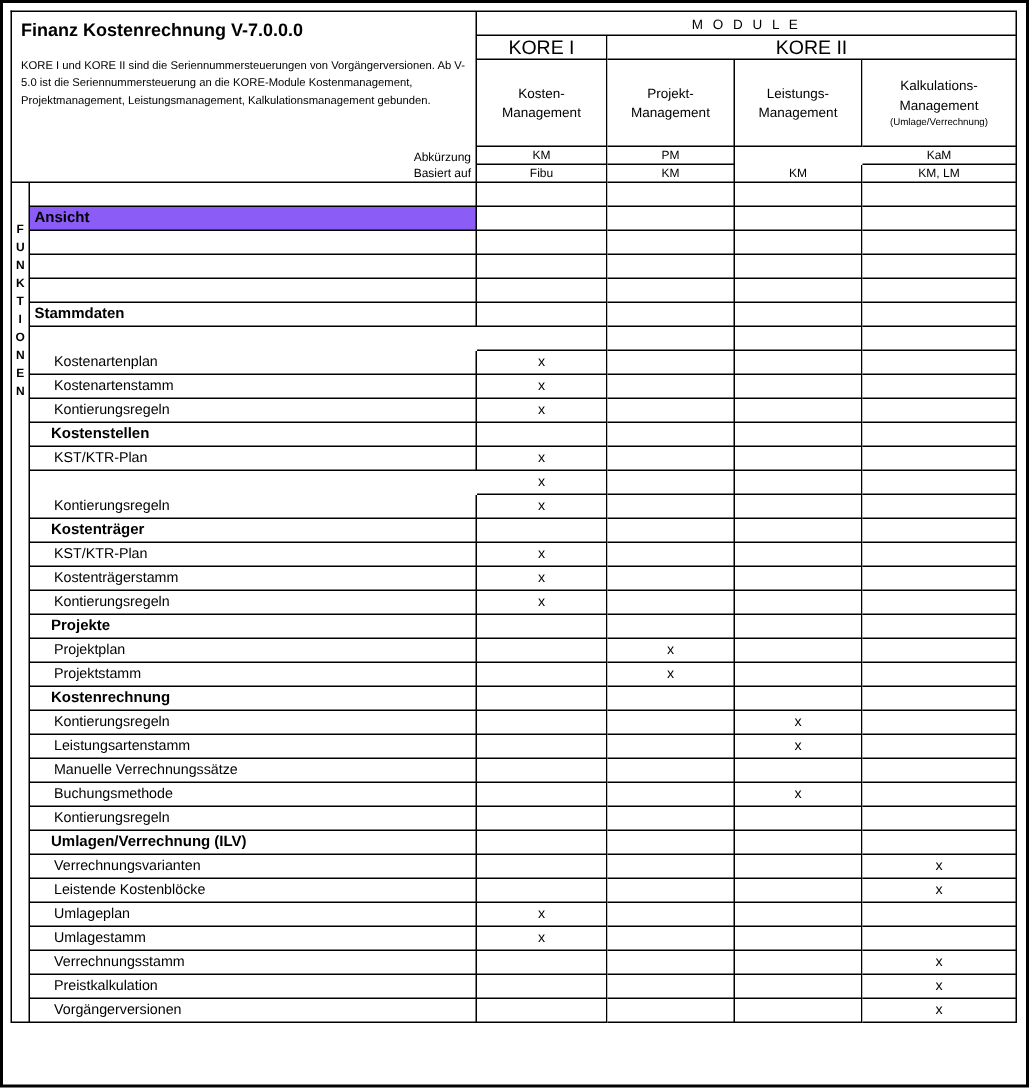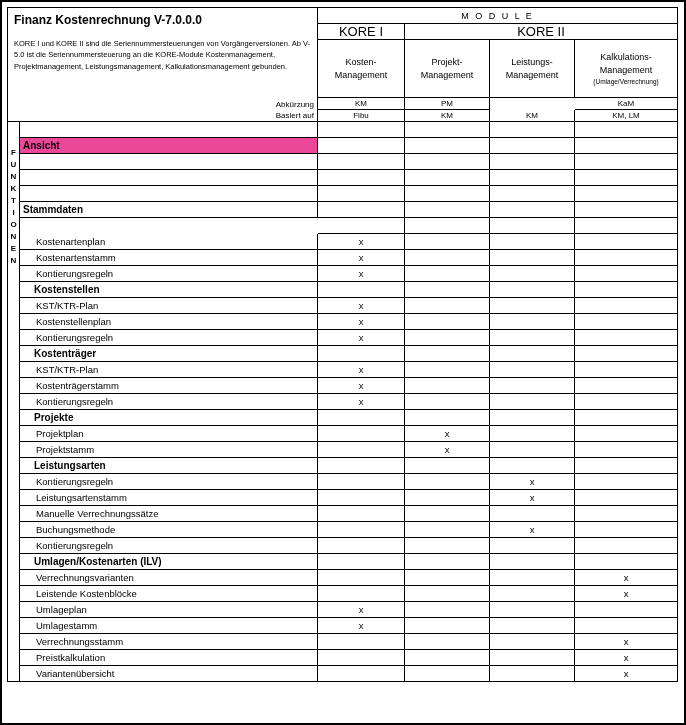--- a/index.html
+++ b/index.html
@@ -20,21 +20,21 @@
   .colnote{font-size:6.5px}
   .hdr-label{display:flex;align-items:center;justify-content:flex-end;font-size:8px;padding-right:3px}
   .abbr-label{border-bottom:none}
   .val{display:flex;align-items:center;justify-content:center;font-size:8px}
   .strip{display:flex;justify-content:center;align-items:flex-start;padding-top:26px}
   .vtext{writing-mode:vertical-lr;text-orientation:upright;font-size:8px;font-weight:bold;letter-spacing:3px}
   .rowlabel{display:flex;align-items:center;font-size:9.5px;white-space:nowrap}
   .rowlabel.section{font-weight:bold;font-size:10px;padding-left:3px}
   .rowlabel.subsection{font-weight:bold;font-size:10px;padding-left:14px}
   .rowlabel.item{padding-left:16px}
-  .rowlabel.view{font-weight:bold;font-size:10px;padding-left:3px;background:#ec4899}
+  .rowlabel.view{font-weight:bold;font-size:10px;padding-left:3px;background:#8b5cf6}
   .mark{display:flex;align-items:center;justify-content:center;font-size:9.5px}
 </style>
 </head>
 <body>
 
 <div class="page">
   <div class="sheet" id="sheet">
 
     <div class="cell title-cell" style="grid-column:1/3;grid-row:1/4;">
       <div class="title">Finanz Kostenrechnung V-7.0.0.0</div>
@@ -137,21 +137,20 @@
       <div class="cell rowlabel subsection" style="grid-area: 16 / 2;">Kostenstellen</div>
       <div class="cell mark" style="grid-area: 16 / 3;"></div>
       <div class="cell mark" style="grid-area: 16 / 4;"></div>
       <div class="cell mark" style="grid-area: 16 / 5;"></div>
       <div class="cell mark" style="grid-area: 16 / 6;"></div>
       <div class="cell rowlabel item" style="grid-area: 17 / 2;">KST/KTR-Plan</div>
       <div class="cell mark" style="grid-area: 17 / 3;">x</div>
       <div class="cell mark" style="grid-area: 17 / 4;"></div>
       <div class="cell mark" style="grid-area: 17 / 5;"></div>
       <div class="cell mark" style="grid-area: 17 / 6;"></div>
-      <div class="cell rowlabel item" style="grid-area: 18 / 2;">Kostenstellenplan</div>
       <div class="cell mark" style="grid-area: 18 / 3;">x</div>
       <div class="cell mark" style="grid-area: 18 / 4;"></div>
       <div class="cell mark" style="grid-area: 18 / 5;"></div>
       <div class="cell mark" style="grid-area: 18 / 6;"></div>
       <div class="cell rowlabel item" style="grid-area: 19 / 2;">Kontierungsregeln</div>
       <div class="cell mark" style="grid-area: 19 / 3;">x</div>
       <div class="cell mark" style="grid-area: 19 / 4;"></div>
       <div class="cell mark" style="grid-area: 19 / 5;"></div>
       <div class="cell mark" style="grid-area: 19 / 6;"></div>
       <div class="cell rowlabel subsection" style="grid-area: 20 / 2;">Kostenträger</div>
@@ -182,21 +181,21 @@
       <div class="cell rowlabel item" style="grid-area: 25 / 2;">Projektplan</div>
       <div class="cell mark" style="grid-area: 25 / 3;"></div>
       <div class="cell mark" style="grid-area: 25 / 4;">x</div>
       <div class="cell mark" style="grid-area: 25 / 5;"></div>
       <div class="cell mark" style="grid-area: 25 / 6;"></div>
       <div class="cell rowlabel item" style="grid-area: 26 / 2;">Projektstamm</div>
       <div class="cell mark" style="grid-area: 26 / 3;"></div>
       <div class="cell mark" style="grid-area: 26 / 4;">x</div>
       <div class="cell mark" style="grid-area: 26 / 5;"></div>
       <div class="cell mark" style="grid-area: 26 / 6;"></div>
-      <div class="cell rowlabel subsection" style="grid-area: 27 / 2;">Leistungsarten</div>
+      <div class="cell rowlabel subsection" style="grid-area: 27 / 2;">Kostenrechnung</div>
       <div class="cell mark" style="grid-area: 27 / 3;"></div>
       <div class="cell mark" style="grid-area: 27 / 4;"></div>
       <div class="cell mark" style="grid-area: 27 / 5;"></div>
       <div class="cell mark" style="grid-area: 27 / 6;"></div>
       <div class="cell rowlabel item" style="grid-area: 28 / 2;">Kontierungsregeln</div>
       <div class="cell mark" style="grid-area: 28 / 3;"></div>
       <div class="cell mark" style="grid-area: 28 / 4;"></div>
       <div class="cell mark" style="grid-area: 28 / 5;">x</div>
       <div class="cell mark" style="grid-area: 28 / 6;"></div>
       <div class="cell rowlabel item" style="grid-area: 29 / 2;">Leistungsartenstamm</div>
@@ -212,21 +211,21 @@
       <div class="cell rowlabel item" style="grid-area: 31 / 2;">Buchungsmethode</div>
       <div class="cell mark" style="grid-area: 31 / 3;"></div>
       <div class="cell mark" style="grid-area: 31 / 4;"></div>
       <div class="cell mark" style="grid-area: 31 / 5;">x</div>
       <div class="cell mark" style="grid-area: 31 / 6;"></div>
       <div class="cell rowlabel item" style="grid-area: 32 / 2;">Kontierungsregeln</div>
       <div class="cell mark" style="grid-area: 32 / 3;"></div>
       <div class="cell mark" style="grid-area: 32 / 4;"></div>
       <div class="cell mark" style="grid-area: 32 / 5;"></div>
       <div class="cell mark" style="grid-area: 32 / 6;"></div>
-      <div class="cell rowlabel subsection" style="grid-area: 33 / 2;">Umlagen/Kostenarten (ILV)</div>
+      <div class="cell rowlabel subsection" style="grid-area: 33 / 2;">Umlagen/Verrechnung (ILV)</div>
       <div class="cell mark" style="grid-area: 33 / 3;"></div>
       <div class="cell mark" style="grid-area: 33 / 4;"></div>
       <div class="cell mark" style="grid-area: 33 / 5;"></div>
       <div class="cell mark" style="grid-area: 33 / 6;"></div>
       <div class="cell rowlabel item" style="grid-area: 34 / 2;">Verrechnungsvarianten</div>
       <div class="cell mark" style="grid-area: 34 / 3;"></div>
       <div class="cell mark" style="grid-area: 34 / 4;"></div>
       <div class="cell mark" style="grid-area: 34 / 5;"></div>
       <div class="cell mark" style="grid-area: 34 / 6;">x</div>
       <div class="cell rowlabel item" style="grid-area: 35 / 2;">Leistende Kostenblöcke</div>
@@ -247,19 +246,19 @@
       <div class="cell rowlabel item" style="grid-area: 38 / 2;">Verrechnungsstamm</div>
       <div class="cell mark" style="grid-area: 38 / 3;"></div>
       <div class="cell mark" style="grid-area: 38 / 4;"></div>
       <div class="cell mark" style="grid-area: 38 / 5;"></div>
       <div class="cell mark" style="grid-area: 38 / 6;">x</div>
       <div class="cell rowlabel item" style="grid-area: 39 / 2;">Preistkalkulation</div>
       <div class="cell mark" style="grid-area: 39 / 3;"></div>
       <div class="cell mark" style="grid-area: 39 / 4;"></div>
       <div class="cell mark" style="grid-area: 39 / 5;"></div>
       <div class="cell mark" style="grid-area: 39 / 6;">x</div>
-      <div class="cell rowlabel item" style="grid-area: 40 / 2;">Variantenübersicht</div>
+      <div class="cell rowlabel item" style="grid-area: 40 / 2;">Vorgängerversionen</div>
       <div class="cell mark" style="grid-area: 40 / 3;"></div>
       <div class="cell mark" style="grid-area: 40 / 4;"></div>
       <div class="cell mark" style="grid-area: 40 / 5;"></div>
       <div class="cell mark" style="grid-area: 40 / 6;">x</div>
     </div>
 </div>
 
 </body></html>

